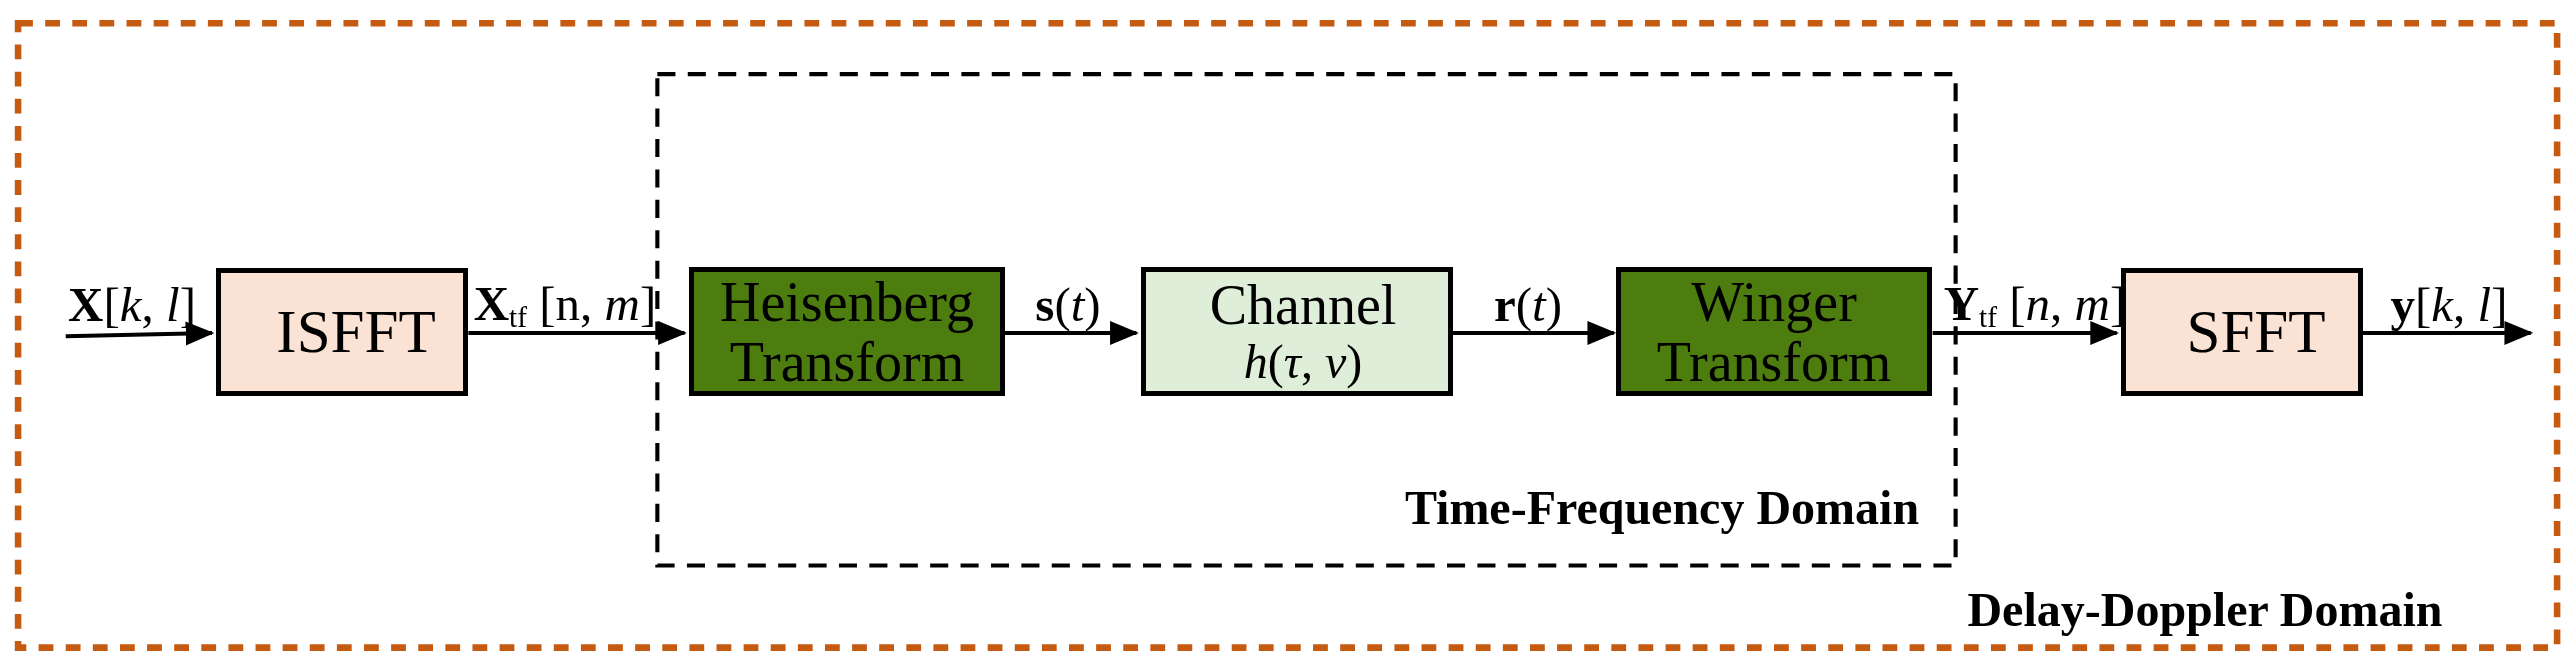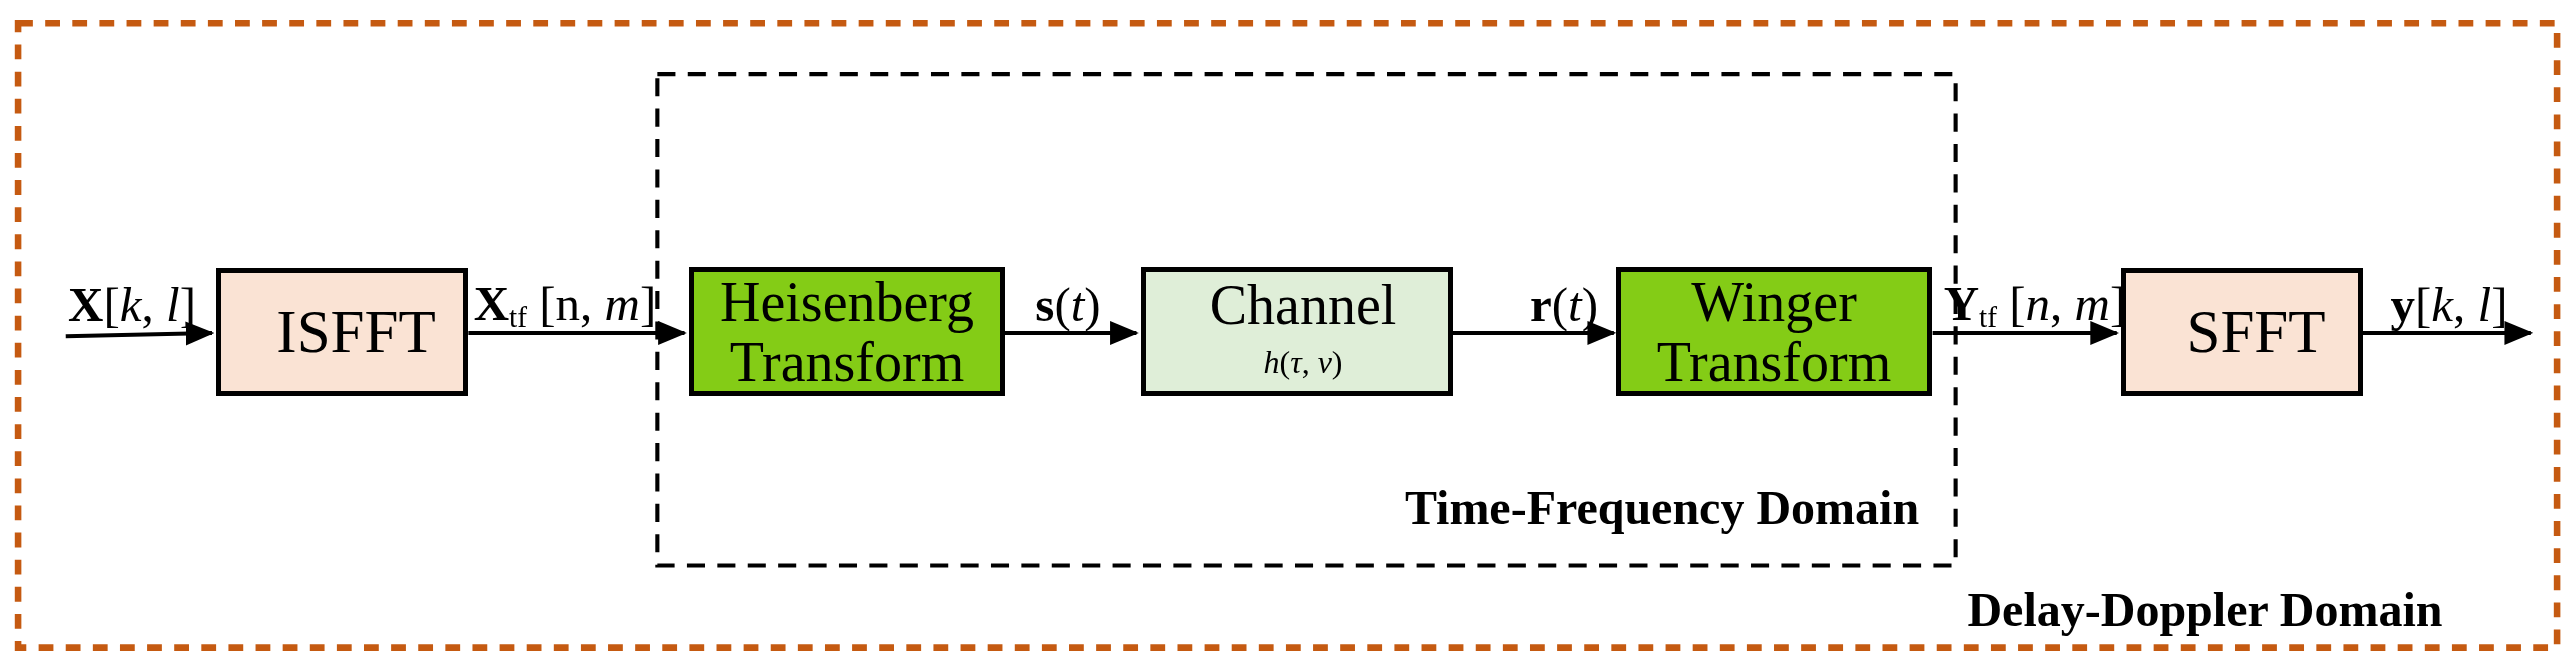--- a/index.html
+++ b/index.html
@@ -12,26 +12,26 @@
   svg.underlay { position: absolute; left: 0; top: 0; }
 
   .block {
     position: absolute; box-sizing: border-box;
     border: 5.8px solid #000;
     display: flex; flex-direction: column;
     align-items: center; justify-content: center;
     text-align: center; white-space: nowrap;
   }
   .fill-peach { background: #FAE3D4; padding-left: 28px; }
-  .fill-blue  { background: #84cc16; }
+  .fill-blue  { background: #4d7c0f; }
   .fill-green { background: #DFEED8; }
 
   .block-line { font-size: 56px; line-height: 60px; }
   .block-line.big { font-size: 61px; line-height: 64px; }
-  .block-line.math { font-size: 32px; line-height: 54px; }
+  .block-line.math { font-size: 48px; line-height: 54px; }
 
   .sig {
     position: absolute; transform: translateX(-50%);
     font-size: 49px; line-height: 51px; white-space: nowrap;
   }
   .seg-b { font-weight: bold; }
   .seg-i { font-style: italic; }
   .seg-sub { font-size: 0.6em; vertical-align: -0.25em; }
 
   .domain-label {
@@ -85,21 +85,21 @@
   <div class="block fill-peach" style="left:2121px; top:268px; width:242px; height:128px;">
     <div class="block-line big">SFFT</div>
   </div>
 
   <div class="sig" style="left:132px; top:279px;"><span class="seg-b">X</span><span class="seg-r">[</span><span class="seg-i">k</span><span class="seg-r">, </span><span class="seg-i">l</span><span class="seg-r">]</span></div>
 
   <div class="sig" style="left:565px; top:278px;"><span class="seg-b">X</span><span class="seg-sub">tf</span><span class="seg-r"> [</span><span class="seg-r">n</span><span class="seg-r">, </span><span class="seg-i">m</span><span class="seg-r">]</span></div>
 
   <div class="sig" style="left:1068px; top:279px;"><span class="seg-b">s</span><span class="seg-r">(</span><span class="seg-i">t</span><span class="seg-r">)</span></div>
 
-  <div class="sig" style="left:1528px; top:279px;margin-left:36px;"><span class="seg-b">r</span><span class="seg-r">(</span><span class="seg-i">t</span><span class="seg-r">)</span></div>
+  <div class="sig" style="left:1528px; top:279px;"><span class="seg-b">r</span><span class="seg-r">(</span><span class="seg-i">t</span><span class="seg-r">)</span></div>
 
   <div class="sig" style="left:2035px; top:278px;"><span class="seg-b">Y</span><span class="seg-sub">tf</span><span class="seg-r"> [</span><span class="seg-i">n</span><span class="seg-r">, </span><span class="seg-i">m</span><span class="seg-r">]</span></div>
 
   <div class="sig" style="left:2449px; top:279px;"><span class="seg-b">y</span><span class="seg-r">[</span><span class="seg-i">k</span><span class="seg-r">, </span><span class="seg-i">l</span><span class="seg-r">]</span></div>
 
   <div class="domain-label" style="left:1662px; top:484px;">Time-Frequency Domain</div>
 
   <div class="domain-label" style="left:2205px; top:586px;">Delay-Doppler Domain</div>
 
 </div>

